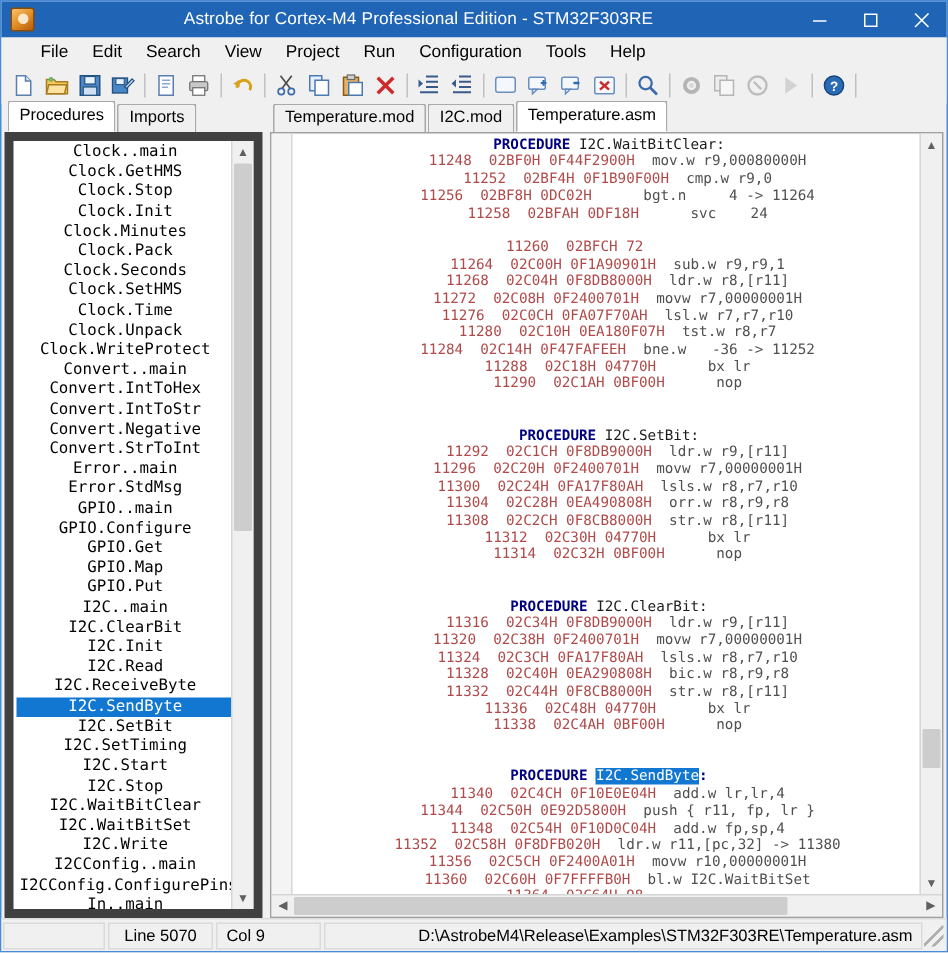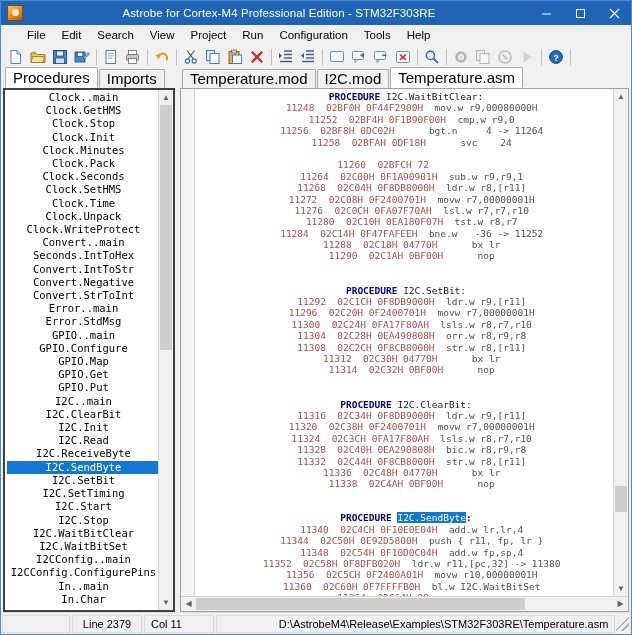--- a/index.html
+++ b/index.html
@@ -85,31 +85,31 @@
   .left-pane {
     width: 172px; flex: 0 0 auto;
     display: flex; flex-direction: column;
     min-height: 0;
   }
   .tabstrip {
     height: 19px; display: flex; align-items: flex-end;
     flex: 0 0 auto; padding-left: 2px;
   }
   .tab {
-    font-size: 15px; color: #000;
+    font-size: 11px; color: #000;
     padding: 2px 7px 3px 7px;
     border: 1px solid #a9a9a9; border-bottom: none;
     background: #f0f0f0; margin-right: 1px;
     border-radius: 2px 2px 0 0; line-height: 13px;
     white-space: nowrap;
   }
   .tab.active { background: #ffffff; padding-top: 3px; border-bottom: 1px solid #ffffff; }
   .listbox {
     flex: 1 1 auto; background: #ffffff;
-    border: 2px solid #404040;
+    border: 6px solid #404040;
     position: relative; overflow: hidden;
     display: flex; min-height: 0;
   }
   .list-items {
     flex: 1 1 auto; overflow: hidden;
     padding: 1px 0 0 2px;
   }
   .list-item {
     font-family: "DejaVu Sans Mono", monospace;
     font-size: 10.5px; line-height: 13.2px;
@@ -421,43 +421,44 @@
             <div class="list-item">Clock.Stop</div>
             <div class="list-item">Clock.Init</div>
             <div class="list-item">Clock.Minutes</div>
             <div class="list-item">Clock.Pack</div>
             <div class="list-item">Clock.Seconds</div>
             <div class="list-item">Clock.SetHMS</div>
             <div class="list-item">Clock.Time</div>
             <div class="list-item">Clock.Unpack</div>
             <div class="list-item">Clock.WriteProtect</div>
             <div class="list-item">Convert..main</div>
-            <div class="list-item">Seconds.IntToHex</div>
+            <div class="list-item">Convert.IntToHex</div>
             <div class="list-item">Convert.IntToStr</div>
             <div class="list-item">Convert.Negative</div>
             <div class="list-item">Convert.StrToInt</div>
             <div class="list-item">Error..main</div>
             <div class="list-item">Error.StdMsg</div>
             <div class="list-item">GPIO..main</div>
             <div class="list-item">GPIO.Configure</div>
+            <div class="list-item">GPIO.Get</div>
             <div class="list-item">GPIO.Map</div>
-            <div class="list-item">GPIO.Get</div>
             <div class="list-item">GPIO.Put</div>
             <div class="list-item">I2C..main</div>
             <div class="list-item">I2C.ClearBit</div>
             <div class="list-item">I2C.Init</div>
             <div class="list-item">I2C.Read</div>
             <div class="list-item">I2C.ReceiveByte</div>
             <div class="list-item selected">I2C.SendByte</div>
             <div class="list-item">I2C.SetBit</div>
             <div class="list-item">I2C.SetTiming</div>
             <div class="list-item">I2C.Start</div>
             <div class="list-item">I2C.Stop</div>
             <div class="list-item">I2C.WaitBitClear</div>
             <div class="list-item">I2C.WaitBitSet</div>
+            <div class="list-item">I2C.Write</div>
             <div class="list-item">I2CConfig..main</div>
             <div class="list-item">I2CConfig.ConfigurePins</div>
             <div class="list-item">In..main</div>
             <div class="list-item">In.Char</div>
           </div>
         <div class="vscroll">
           <div class="sb-arrow">▲</div>
           <div class="sb-track">
             <div class="sb-thumb" style="top:0; height:245px;"></div>
           </div>
@@ -492,19 +493,19 @@
             <div class="hs-thumb" style="width:79%;"></div>
           </div>
           <div class="hs-arrow">▶</div>
         </div>
       </div>
     </div>
   </div>
 
   <div class="statusbar">
     <div class="sb-cell" style="width:74px;"></div>
-    <div class="sb-cell" style="width:76px; justify-content:center;">Line 2379</div>
-    <div class="sb-cell" style="width:76px;">Col 11</div>
+    <div class="sb-cell" style="width:76px; justify-content:center;">Line 5070</div>
+    <div class="sb-cell" style="width:76px;">Col 9</div>
     <div class="sb-cell sb-gap" style="justify-content:flex-start; padding-left:62px;">D:\AstrobeM4\Release\Examples\STM32F303RE\Temperature.asm</div>
     <div class="grip"></div>
   </div>
 
 </div>
 
 </body></html>

